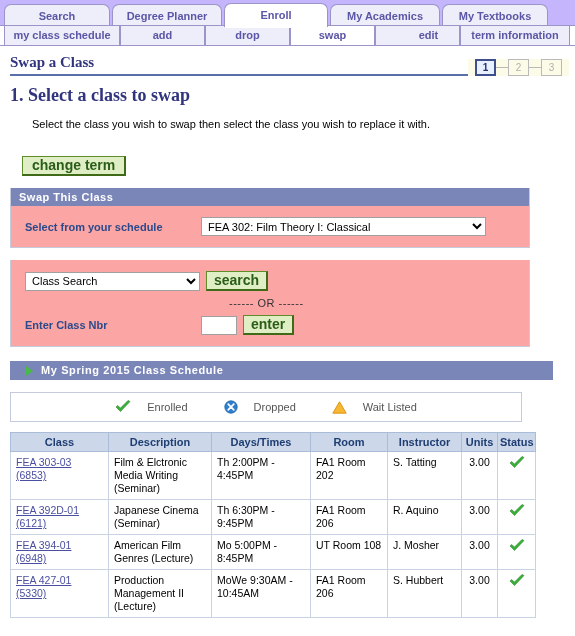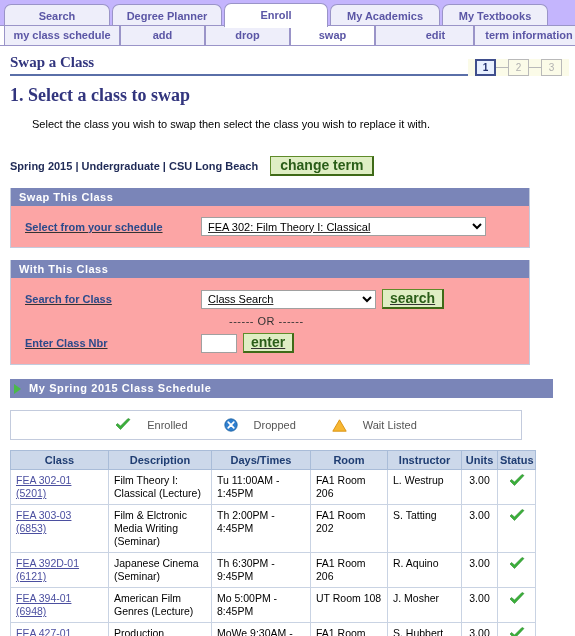--- a/index.html
+++ b/index.html
@@ -87,21 +87,21 @@
     border-right: 1px solid #9a94c8;
     text-align: center;
     cursor: pointer;
     vertical-align: top;
   }
   .subtab.active { background: #ffffff; }
   .sw1 { width: 116px; }
   .sw2 { width: 85px; }
   .sw3 { width: 85px; }
   .sw4 { width: 85px; }
-  .sw5 { width: 99px; padding-left: 28px; }
+  .sw5 { width: 85px; padding-left: 28px; }
   .sw6 { width: 110px; }
 
   
   .page { padding: 8px 10px 0 10px; position: relative; }
 
   .page-title {
     font-family: "Liberation Serif", serif;
     font-size: 15px;
     font-weight: bold;
     color: #32357e;
@@ -216,21 +216,20 @@
     height: 18px;
     line-height: 12px;
   }
   .panel-body { padding: 9px 0 9px 0; }
 
   .row {
     display: flex;
     align-items: center;
     padding: 2px 0 2px 14px;
     min-height: 20px;
-    text-decoration: underline;
   }
   .lbl {
     font-size: 11px;
     font-weight: bold;
     color: #2b4a8b;
     width: 176px;
     flex: 0 0 176px;
   }
   select.sel {
     font-family: "Liberation Sans", sans-serif;
@@ -263,21 +262,21 @@
   .collapse-bar {
     width: 543px;
     background: #7a85b8;
     color: #ffffff;
     font-size: 11px;
     font-weight: bold;
     letter-spacing: 0.6px;
     height: 19px;
     line-height: 19px;
     margin-top: 14px;
-    padding-left: 4px;
+    padding-left: 16px;
     display: flex;
     align-items: center;
     cursor: pointer;
   }
   .tri {
     width: 0; height: 0;
     border-left: 7px solid #49b949;
     border-top: 5px solid transparent;
     border-bottom: 5px solid transparent;
     margin-right: 8px;
@@ -367,41 +366,38 @@
     <div class="step">2</div>
     <div class="step-pad"></div>
     <div class="step">3</div>
     <div class="step-cap"></div>
   </div>
 
   <div class="section-head">1.  Select a class to swap</div>
   <div class="instr">Select the class you wish to swap then select the class you wish to replace it with.</div>
 
   <div class="termline">
-    <span>Spring 2015 | Undergraduate | CSU Long Beach</span>
     <span class="btn">change term</span>
   </div>
 
   <div class="panel">
     <div class="panel-title">Swap This Class</div>
     <div class="panel-body">
       <div class="row">
         <span class="lbl">Select from your schedule</span>
         <select class="sel sel-wide">
           <option>FEA 302: Film Theory I: Classical</option>
         </select>
       </div>
     </div>
   </div>
 
   <div class="panel">
-    <div class="panel-title">With This Class</div>
     <div class="panel-body">
       <div class="row">
-        <span class="lbl">Search for Class</span>
         <select class="sel sel-mid">
           <option>Class Search</option>
         </select>
         <span class="btn small">search</span>
       </div>
       <div class="orline">------ OR ------</div>
       <div class="row">
         <span class="lbl">Enter Class Nbr</span>
         <input class="txt" type="text" value="" style="">
         <span class="btn small">enter</span>
@@ -442,34 +438,20 @@
         <th style="width:98px">Class</th>
         <th style="width:103px">Description</th>
         <th style="width:99px">Days/Times</th>
         <th style="width:77px">Room</th>
         <th style="width:74px">Instructor</th>
         <th style="width:36px">Units</th>
         <th style="width:38px">Status</th>
       </tr>
     </thead>
     <tbody id="sched-body">
-        <tr>
-          <td class="ccls">
-            <a class="clink" href="#">FEA 302-01</a>
-            <a class="clink" href="#">(5201)</a>
-          </td>
-          <td class="cdesc">Film Theory I: Classical (Lecture)</td>
-          <td class="cdays">Tu 11:00AM - 1:45PM</td>
-          <td class="croom">FA1  Room 206</td>
-          <td class="cinst">L. Westrup</td>
-          <td class="cunits">3.00</td>
-          <td class="cstat"><svg width="16" height="14" viewBox="0 0 16 14">
-              <path d="M1 7 L5.5 11.5 L15 1.5 L13 0.5 L5.5 8 L2.5 5.5 Z" fill="#3ab03a" stroke="#2d8a2d" stroke-width="0.6"></path>
-            </svg></td>
-        </tr>
         <tr>
           <td class="ccls">
             <a class="clink" href="#">FEA 303-03</a>
             <a class="clink" href="#">(6853)</a>
           </td>
           <td class="cdesc">Film &amp; Elctronic Media Writing (Seminar)</td>
           <td class="cdays">Th 2:00PM - 4:45PM</td>
           <td class="croom">FA1  Room 202</td>
           <td class="cinst">S. Tatting</td>
           <td class="cunits">3.00</td>

